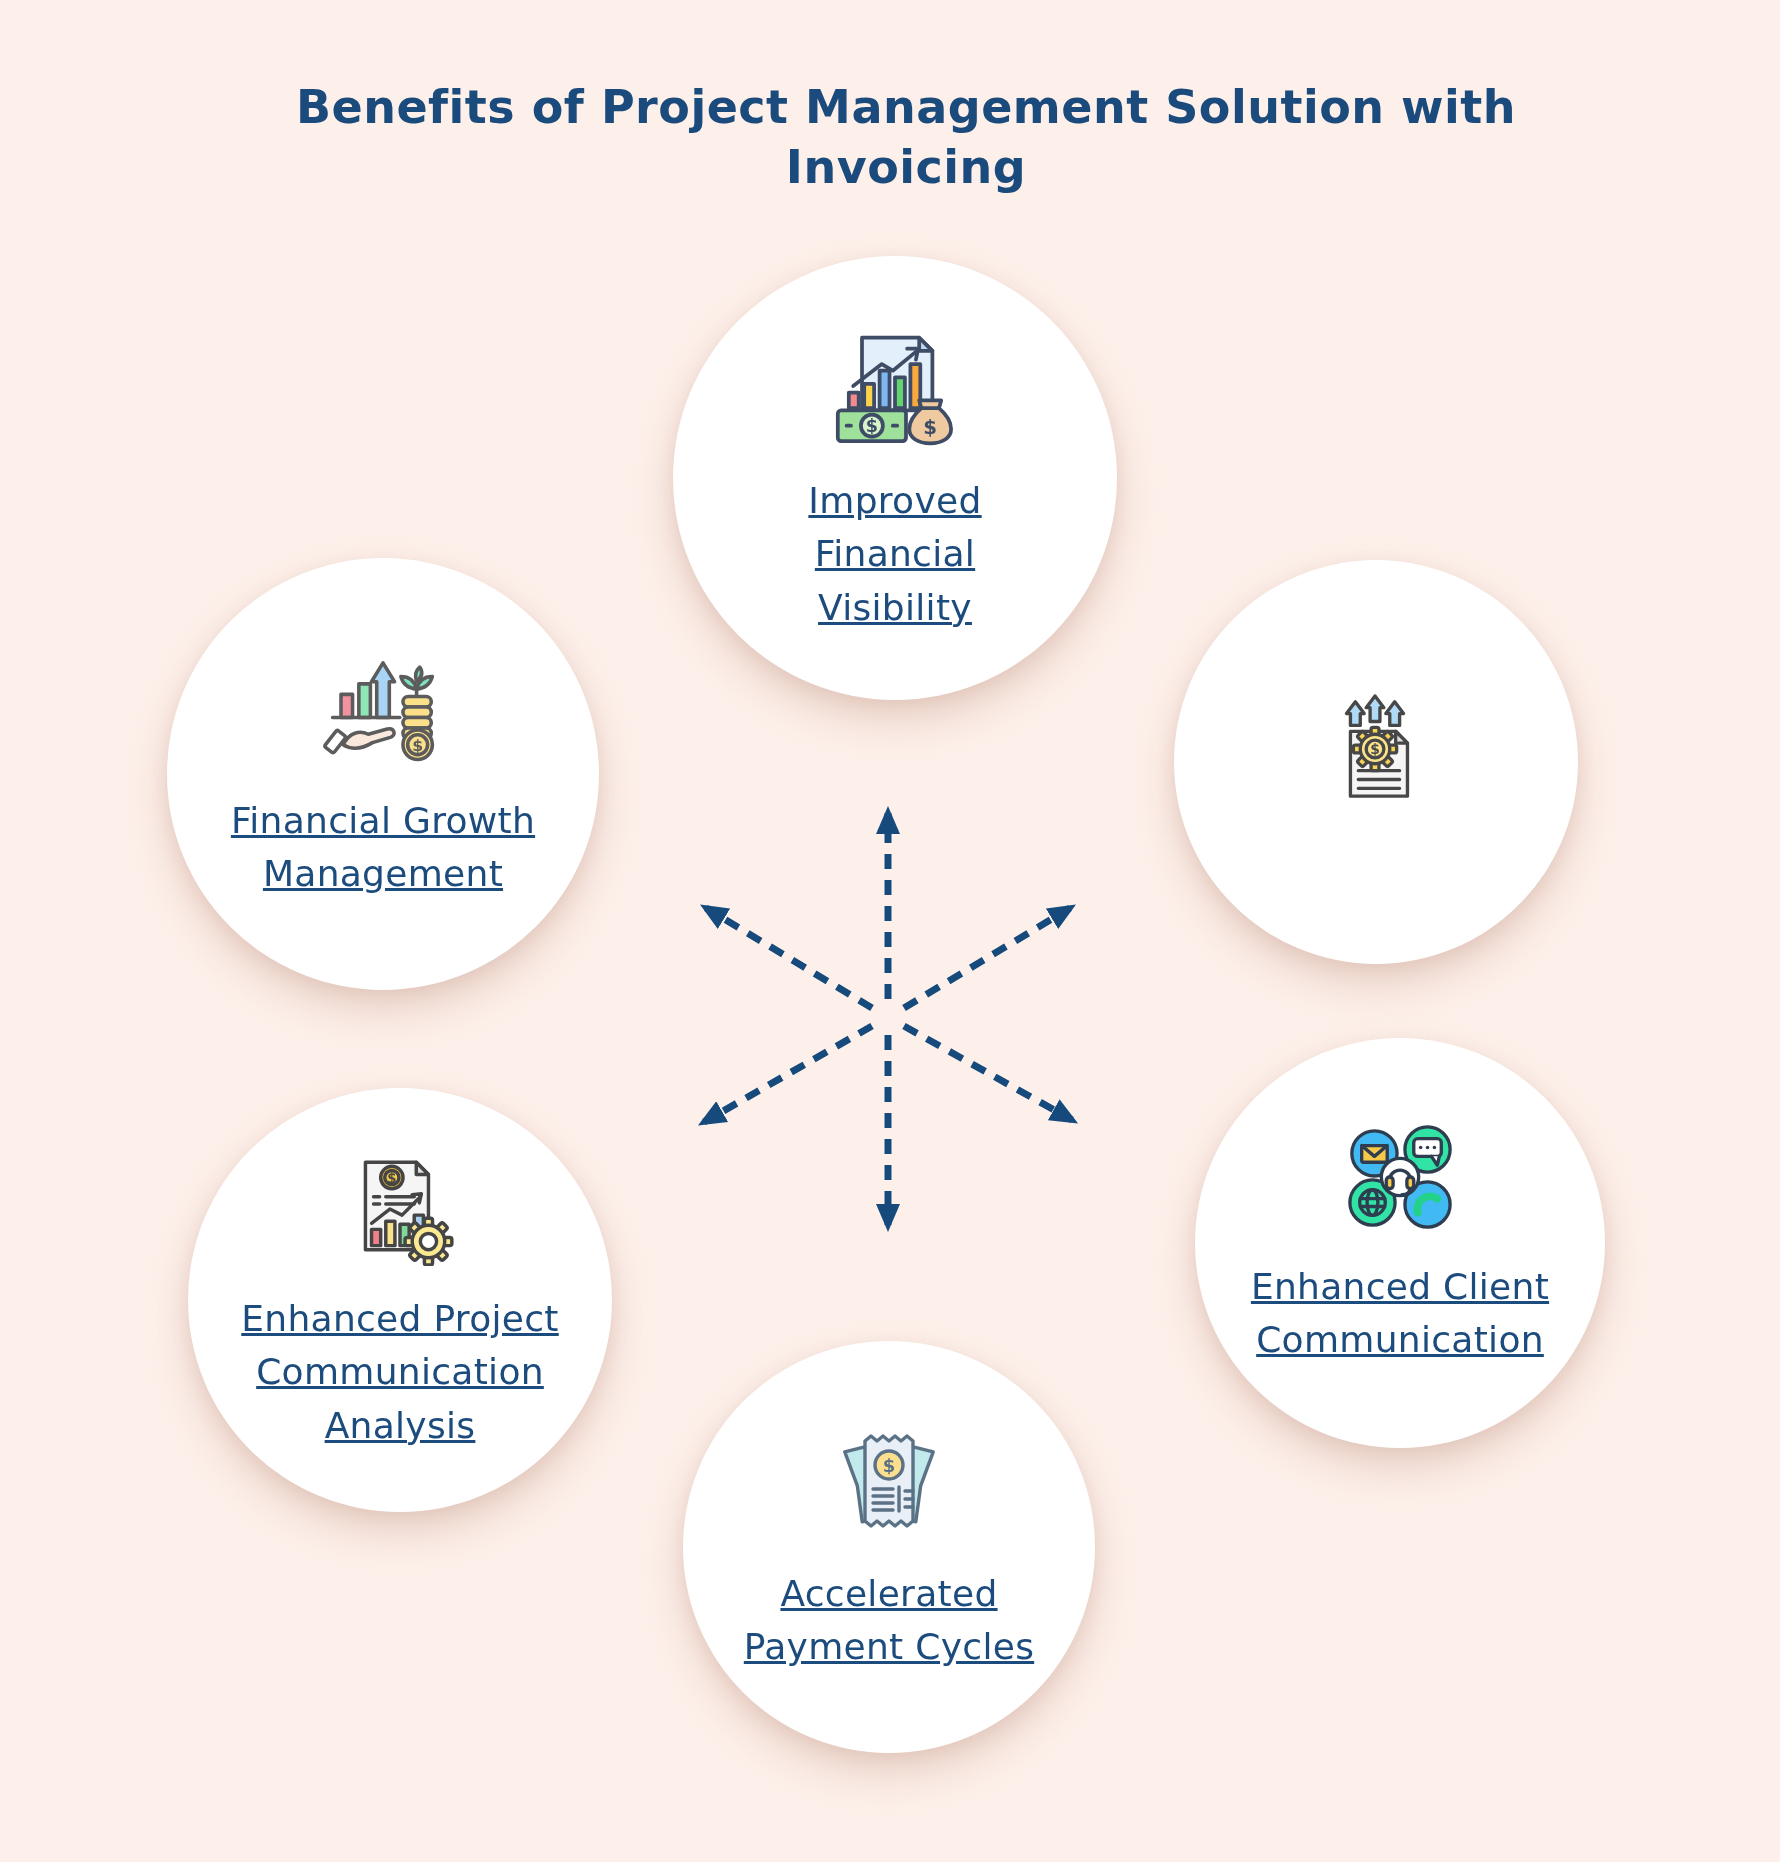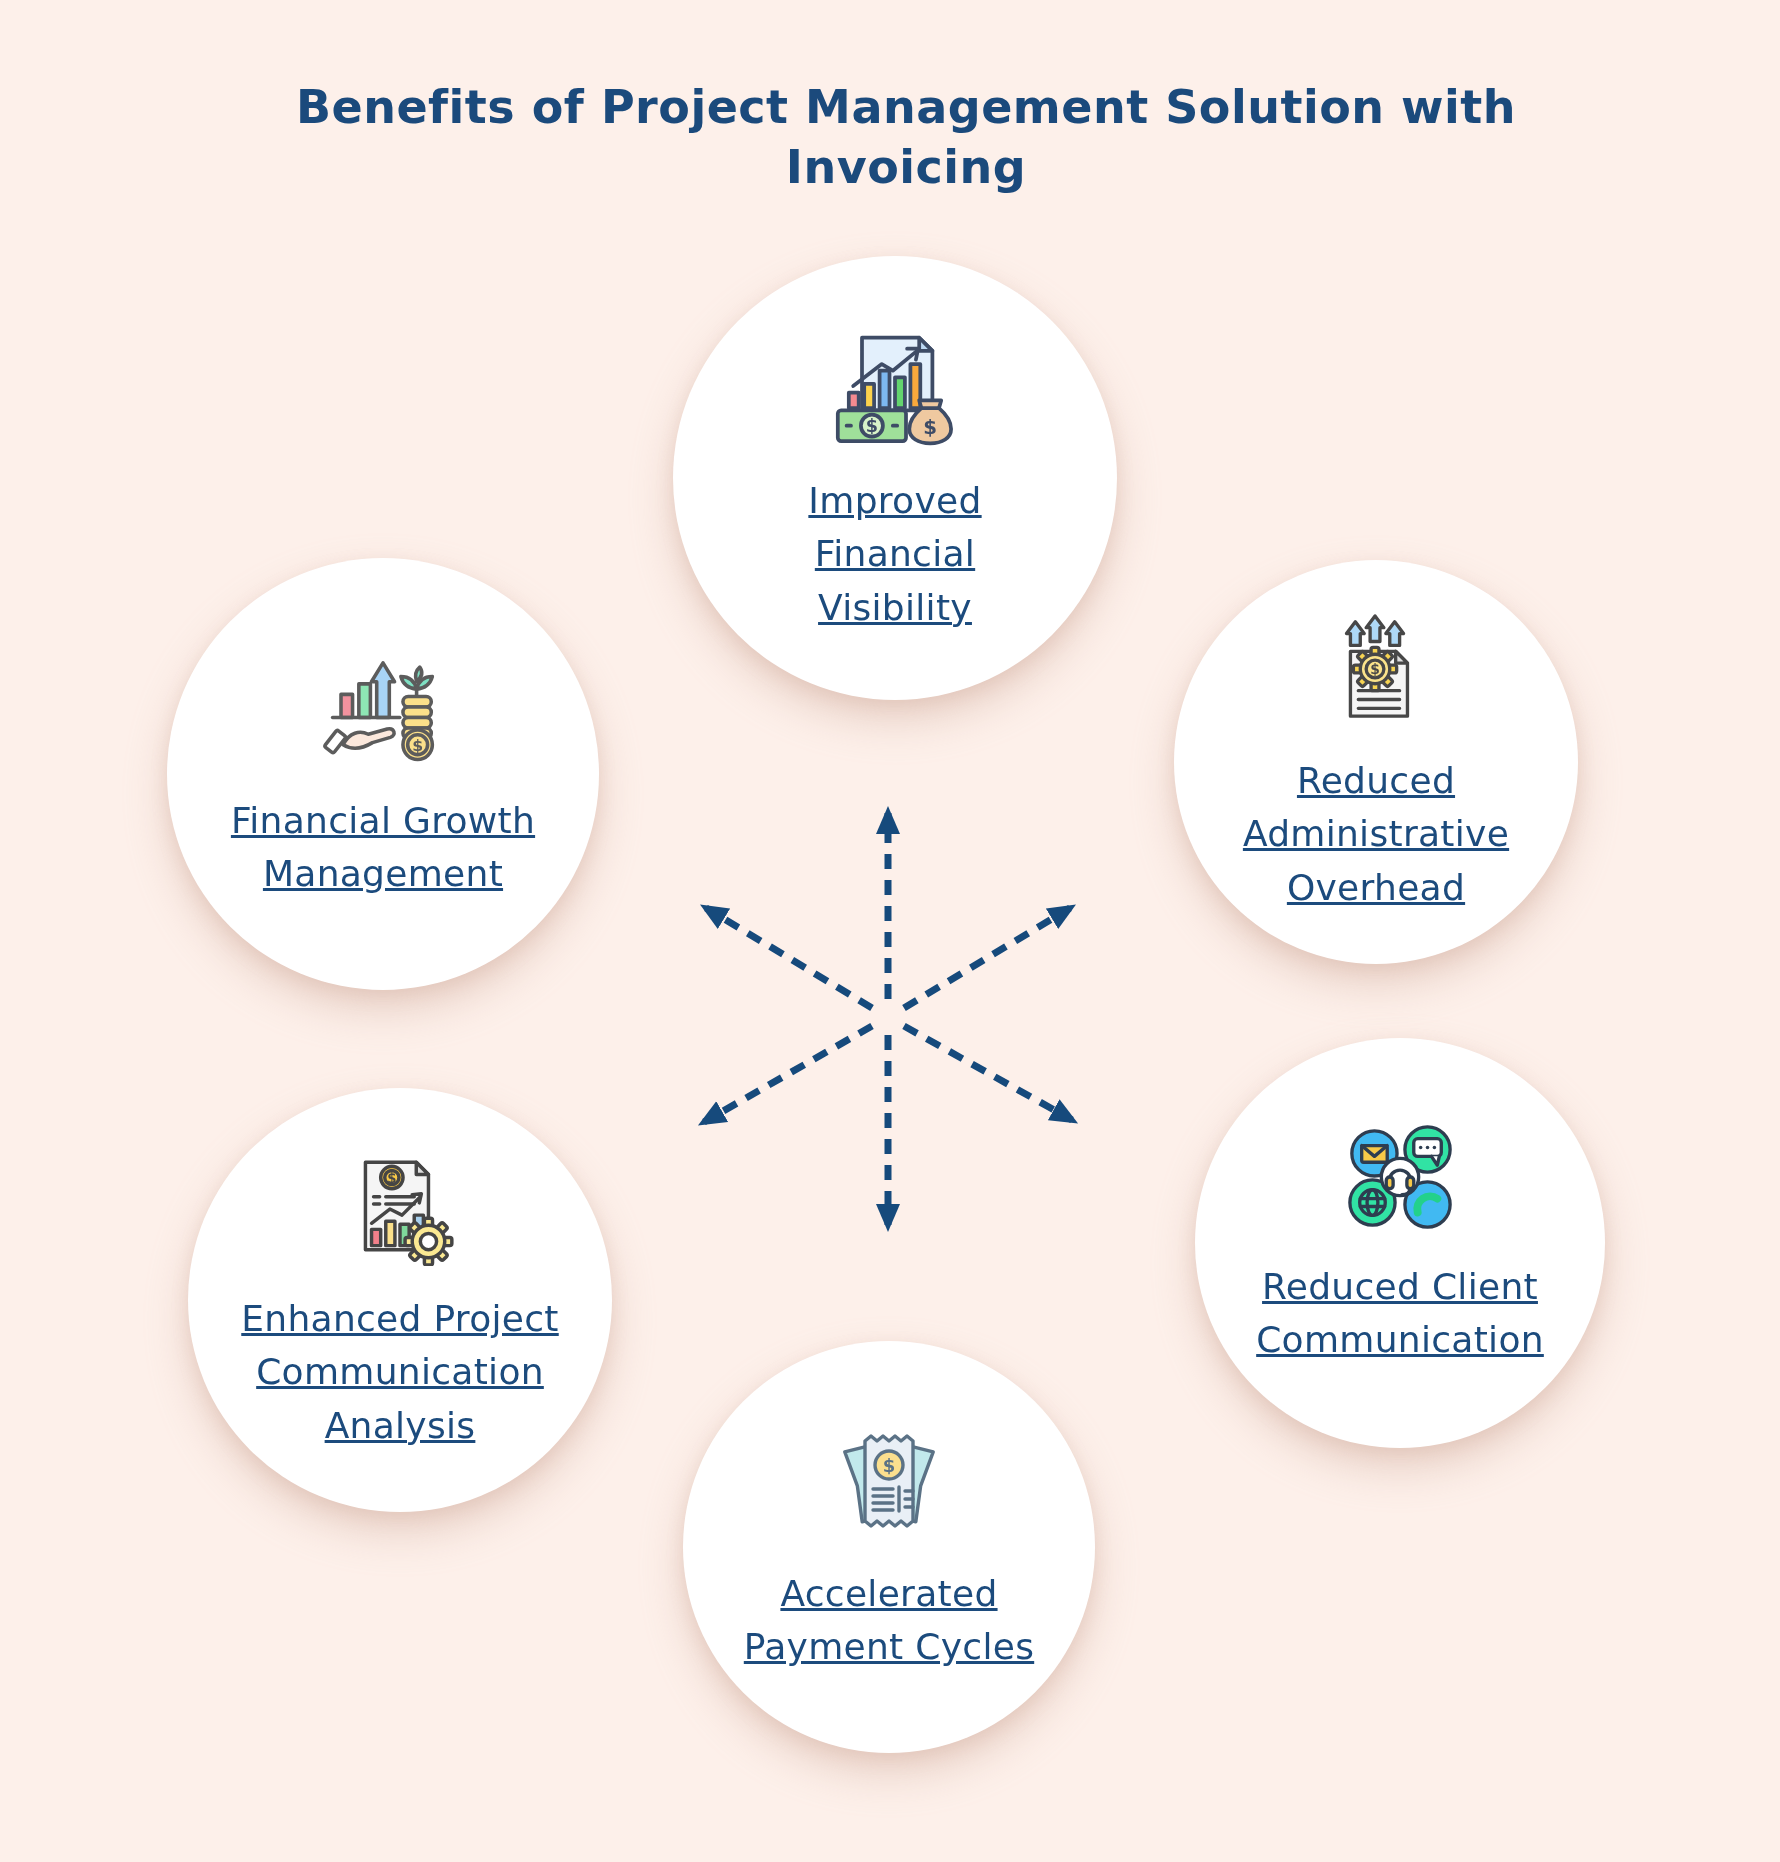--- a/index.html
+++ b/index.html
@@ -136,23 +136,20 @@
             <rect x="-4" y="-22" width="8" height="10" rx="2" transform="rotate(225)"></rect>
             <rect x="-4" y="-22" width="8" height="10" rx="2" transform="rotate(270)"></rect>
             <rect x="-4" y="-22" width="8" height="10" rx="2" transform="rotate(315)"></rect>
           </g>
           <circle r="15" fill="#fbe38b"></circle>
           <circle r="9" fill="#fbe38b"></circle>
           <text class="dollar" x="0" y="5.5" font-size="14" text-anchor="middle" fill="#474747" stroke="none">$</text>
         </g>
       </g>
     </svg>
-    <div class="label">Reduced
-Administrative
-Overhead</div>
   </div>
 
   <div class="circle c-client">
     <svg class="icon" width="118" height="114" viewBox="0 0 120 116">
       <g stroke="#2e3d50" stroke-width="3.4" stroke-linejoin="round" stroke-linecap="round">
         <circle cx="34" cy="34" r="23" fill="#41b9f2"></circle>
         <rect x="21" y="26" width="26" height="17" rx="2" fill="#f7c948"></rect>
         <path d="M21 26 L34 37 L47 26" fill="none"></path>
         <circle cx="88" cy="30" r="23" fill="#31e3a4"></circle>
         <rect x="74" y="19" width="28" height="18" rx="4" fill="#ffffff"></rect>
@@ -166,21 +163,21 @@
         <path d="M19.5 80 H44.5 M19.5 88 H44.5" fill="none"></path>
         <circle cx="88" cy="86" r="23" fill="#41b9f2"></circle>
         <path d="M78 94 A13 13 0 0 1 98 80" fill="none" stroke="#23d18b" stroke-width="8"></path>
         <circle cx="60" cy="58" r="19" fill="#ffffff"></circle>
         <path d="M49 62 a11 11 0 0 1 22 0" fill="none"></path>
         <rect x="46" y="58" width="7" height="12" rx="3.5" fill="#f7c948"></rect>
         <rect x="67" y="58" width="7" height="12" rx="3.5" fill="#f7c948"></rect>
         <path d="M70 70 q0 6 -8 6" fill="none"></path>
       </g>
     </svg>
-    <div class="label">Reduced Client
+    <div class="label">Enhanced Client
 Communication</div>
   </div>
 
   <div class="circle c-payment">
     <svg class="icon" width="120" height="120" viewBox="0 0 120 120">
       <g stroke="#5b7286" stroke-width="3.4" stroke-linejoin="round" stroke-linecap="round">
         <g transform="rotate(-14 40 62)">
           <path d="M24 26 H56 V98 H24 L28 62 Z" fill="#c2e9ec"></path>
         </g>
         <g transform="rotate(14 80 62)">

